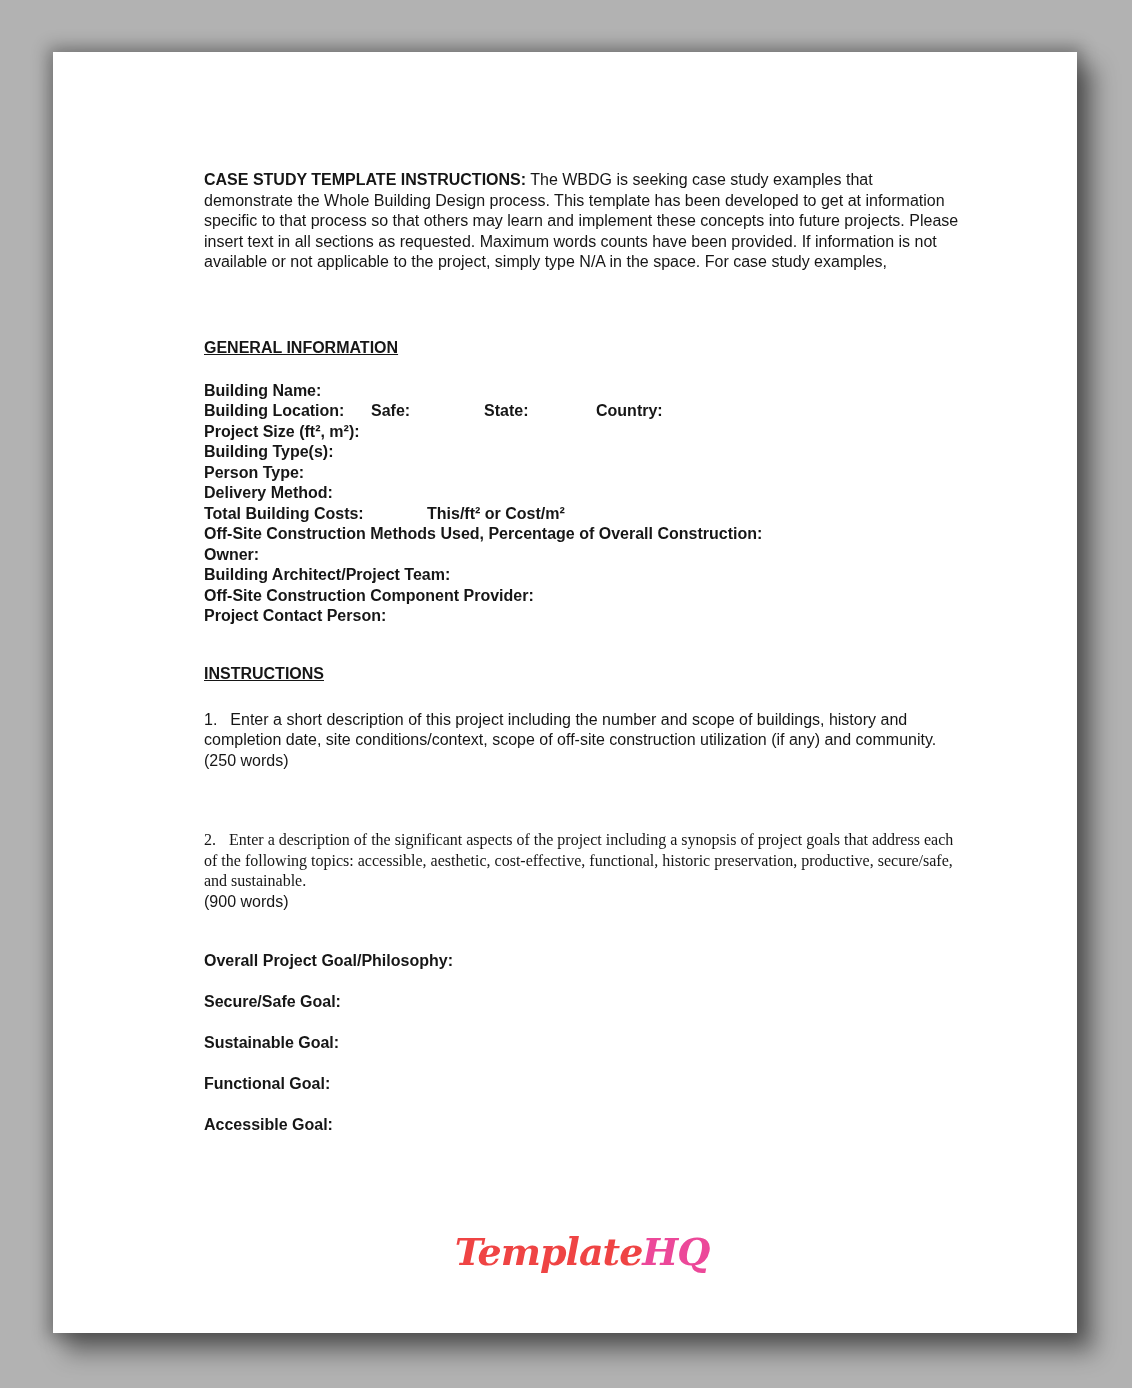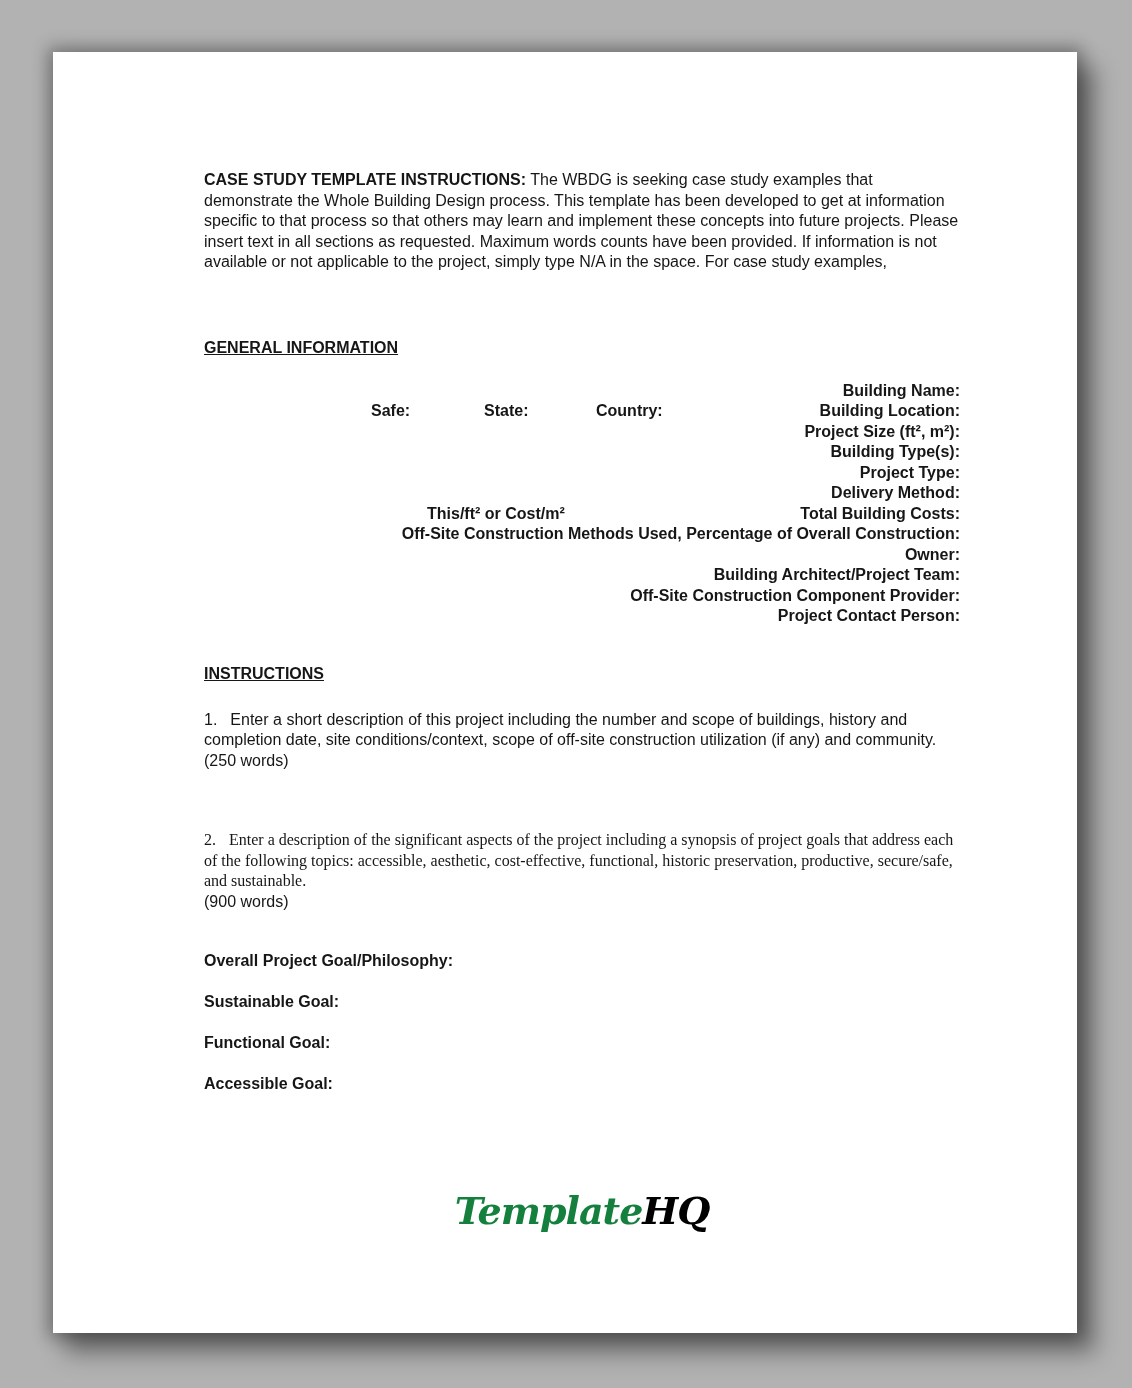--- a/index.html
+++ b/index.html
@@ -37,21 +37,21 @@
   .intro b { font-weight: bold; }
   .heading {
     margin: 0;
     font-size: 16px;
     font-weight: bold;
     line-height: 20.5px;
     text-decoration: underline;
   }
   .heading.general { margin-top: 65px; }
   .heading.description { margin-top: 37px; }
-  .fields { margin-top: 22.5px; text-align: right; }
+  .fields { margin-top: 22.5px; }
   .line {
     position: relative;
     height: 20.5px;
     white-space: nowrap;
   }
   .lbl { font-weight: bold; }
   .sub { position: absolute; top: 0; font-weight: bold; }
   .sub-city { left: 167px; }
   .sub-state { left: 280px; }
   .sub-country { left: 392px; }
@@ -91,21 +91,21 @@
       <div class="fields">
         <div class="line"><span class="lbl">Building Name:</span></div>
         <div class="line">
           <span class="lbl">Building Location:</span>
           <span class="sub sub-city">Safe:</span>
           <span class="sub sub-state">State:</span>
           <span class="sub sub-country">Country:</span>
         </div>
         <div class="line"><span class="lbl">Project Size (ft², m²):</span></div>
         <div class="line"><span class="lbl">Building Type(s):</span></div>
-        <div class="line"><span class="lbl">Project Type:</span></div>
+        <div class="line"><span class="lbl">Person Type:</span></div>
         <div class="line"><span class="lbl">Delivery Method:</span></div>
         <div class="line">
           <span class="lbl">Total Building Costs:</span>
           <span class="value-hint">This/ft² or Cost/m²</span>
         </div>
         <div class="line"><span class="lbl">Off-Site Construction Methods Used, Percentage of Overall Construction:</span></div>
         <div class="line"><span class="lbl">Owner:</span></div>
         <div class="line"><span class="lbl">Building Architect/Project Team:</span></div>
         <div class="line"><span class="lbl">Off-Site Construction Component Provider:</span></div>
         <div class="line"><span class="lbl">Project Contact Person:</span></div>
@@ -114,22 +114,23 @@
       <h2 class="heading description">INSTRUCTIONS</h2>
 
       <p class="item"><span class="num">1.</span><span>Enter a short description of this project including the number and scope of buildings, history and completion date, site conditions/context, scope of off-site construction utilization (if any) and community.</span></p>
       <div class="limit">(250 words)</div>
 
       <p class="item second"><span class="num">2.</span><span>Enter a description of the significant aspects of the project including a synopsis of project goals that address each of the following topics: accessible, aesthetic, cost-effective, functional, historic preservation, productive, secure/safe, and sustainable.</span></p>
       <div class="limit">(900 words)</div>
 
       <div class="goals">
         <div class="goal">Overall Project Goal/Philosophy:</div>
+        <div class="goal">Secure/Safe Goal:</div>
         <div class="goal">Sustainable Goal:</div>
         <div class="goal">Functional Goal:</div>
         <div class="goal">Accessible Goal:</div>
       </div>
 
-      <div class="logo"><span style="color: #15803d;">Template</span><span style="color: #000000;">HQ</span></div>
+      <div class="logo"><span style="color: #ef4444;">Template</span><span style="color: #ec4899;">HQ</span></div>
 
     </div>
   </div>
 </div>
 
 </body></html>

